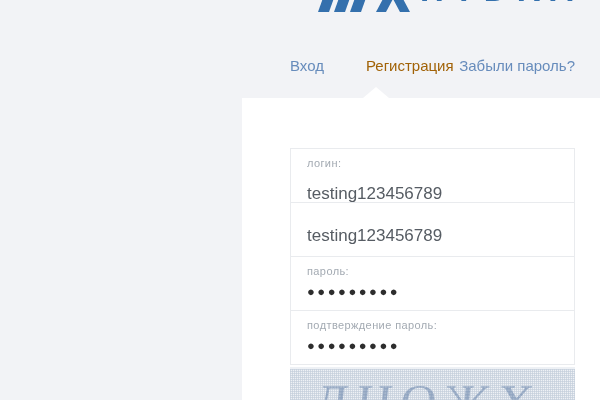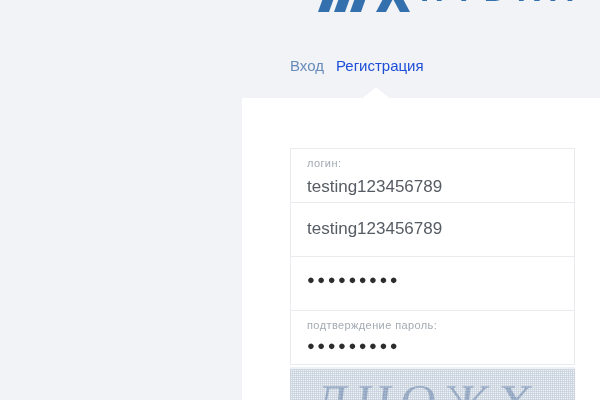--- a/index.html
+++ b/index.html
@@ -39,22 +39,22 @@
     display: flex;
     align-items: center;
     font-size: 15px;
   }
   .tab-link {
     color: #678cbc;
     text-decoration: none;
     cursor: pointer;
   }
   .tab-active {
-    color: #1d4ed8;
-    margin-left: 12px;
+    color: #a16207;
+    margin-left: 42px;
     cursor: default;
   }
   .tab-forgot { margin-left: auto; }
 
   
   .panel {
     position: absolute;
     left: 242px; top: 98px;
     width: 358px; height: 302px;
     background: #ffffff;
@@ -88,21 +88,21 @@
     font-size: 11px;
     letter-spacing: 0.4px;
     color: #a3aab2;
   }
   .field-input {
     display: block;
     width: 100%;
     border: none;
     outline: none;
     background: transparent;
-    margin-top: 8px;
+    margin-top: 15px;
     font-family: "Liberation Sans", sans-serif;
     font-size: 17px;
     color: #565c63;
   }
   .field-input.password {
     font-size: 13px;
     letter-spacing: 2.5px;
     color: #2d2d2d;
     margin-top: 7px;
   }
@@ -126,37 +126,39 @@
       <polygon points="58,45 68,45 92,0 82,0"></polygon>
       <polygon points="82,45 92,45 68,0 58,0"></polygon>
     </g>
   </svg>
   <span class="logo-word">HYDRA</span>
 </div>
 
 <div class="tabs">
   <a class="tab-link">Вход</a>
   <span class="tab-active">Регистрация</span>
+  <a class="tab-link tab-forgot">Забыли пароль?</a>
 </div>
 
 <div class="panel">
   <div class="panel-arrow"></div>
 
   <div class="form">
 
     <div class="field">
       <label class="field-label">логин:</label>
       <input class="field-input" type="text" value="testing123456789" style="">
     </div>
 
     <div class="field">
       <input class="field-input" type="text" value="testing123456789" style="">
     </div>
 
     <div class="field">
+      <label class="field-label">пароль:</label>
       <input class="field-input password" type="text" value="●●●●●●●●●" style="">
     </div>
 
     <div class="field">
       <label class="field-label">подтверждение пароль:</label>
       <input class="field-input password" type="text" value="●●●●●●●●●" style="">
     </div>
 
     <svg class="captcha" width="285" height="60" viewBox="0 0 285 60" xmlns="http://www.w3.org/2000/svg">
       <defs>

